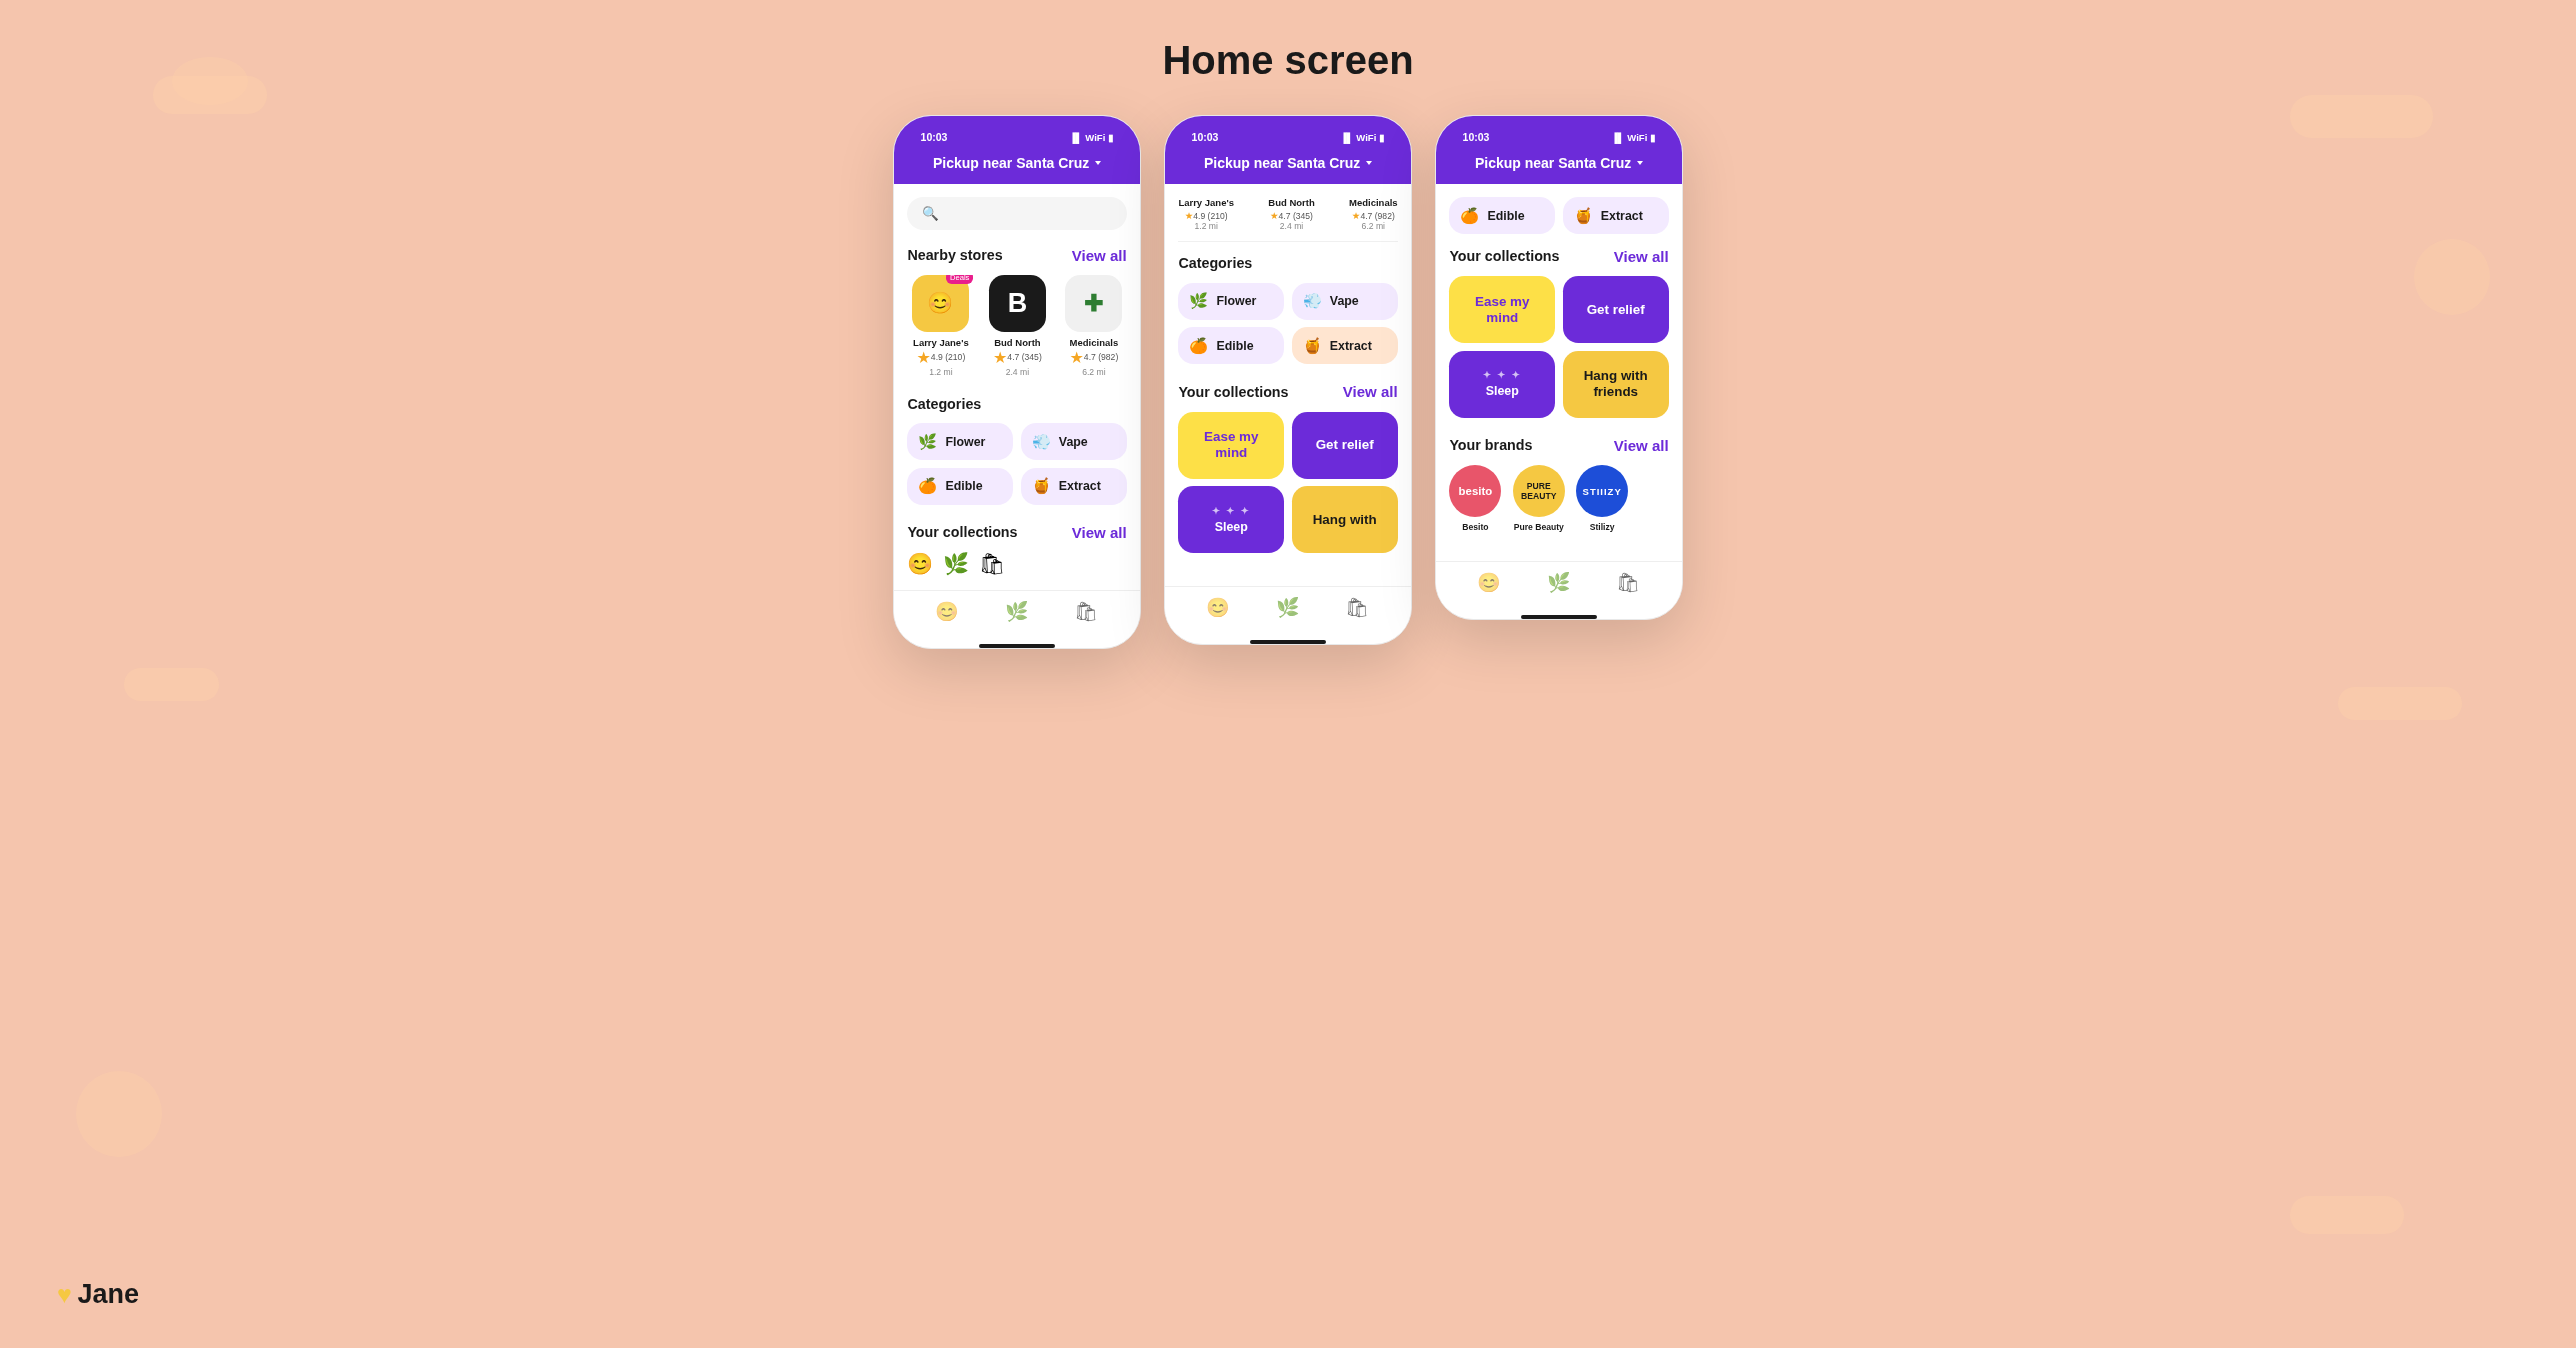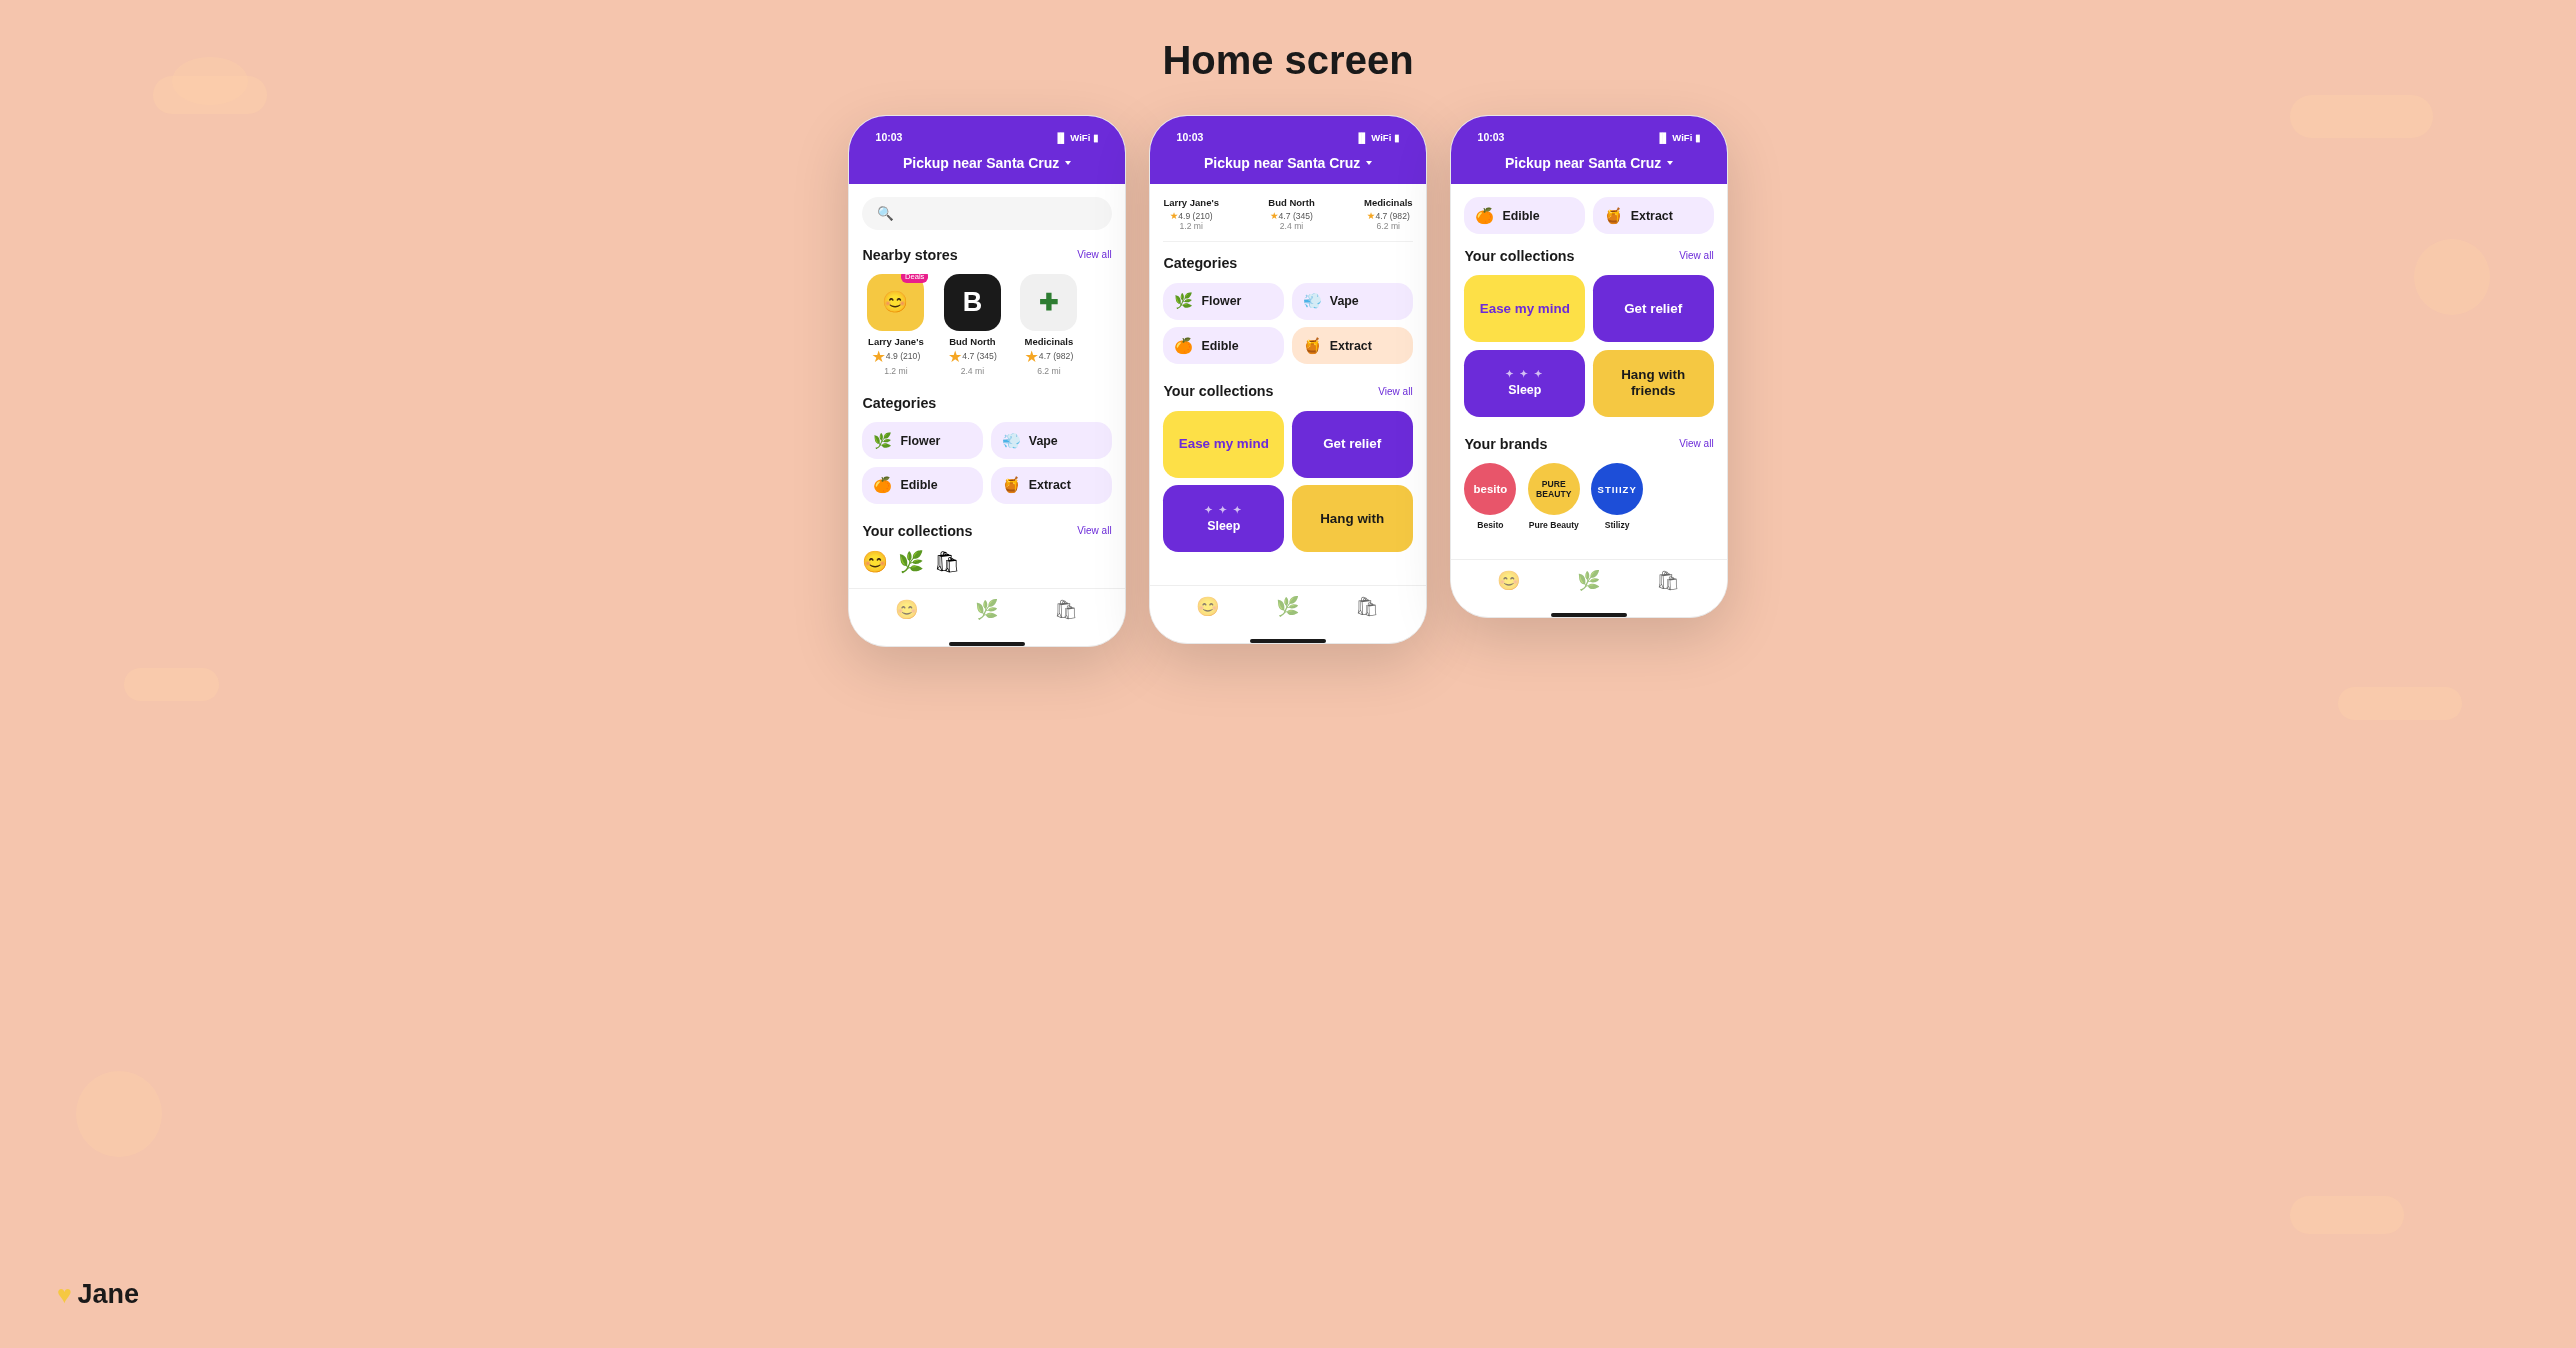--- a/index.html
+++ b/index.html
@@ -27,21 +27,21 @@
       display: flex;
       gap: 23px;
       align-items: flex-start;
       justify-content: center;
       z-index: 1;
       position: relative;
     }
 
     
     .phone {
-      width: 278px;
+      width: 248px;
       background: white;
       border-radius: 38px;
       overflow: hidden;
       box-shadow: 0 19px 57px rgba(0,0,0,0.15);
       position: relative;
       border: 1.9px solid #e8e8e8;
     }
 
     .phone-notch-area {
       background: #6c2bd9;
@@ -119,23 +119,23 @@
       margin-bottom: 11.4px;
     }
 
     .section-title {
       font-size: 14.3px;
       font-weight: 700;
       color: #1a1a1a;
     }
 
     .view-all {
-      font-size: 10px;
+      font-size: 15px;
       color: #6c2bd9;
-      font-weight: 400;
+      font-weight: 700;
       text-align: center;
     }
 
     
     .stores-row {
       display: flex;
       gap: 9.5px;
       margin-bottom: 19px;
       overflow-x: auto;
     }

